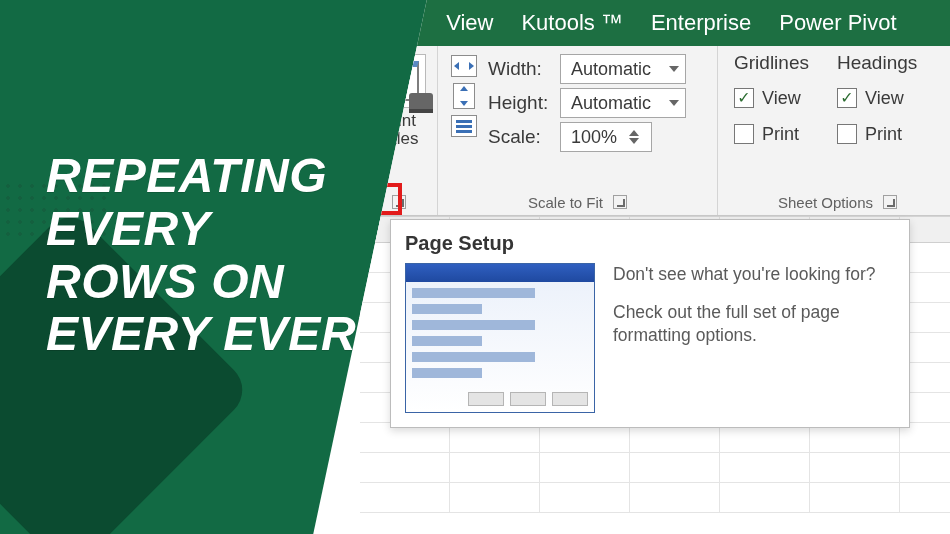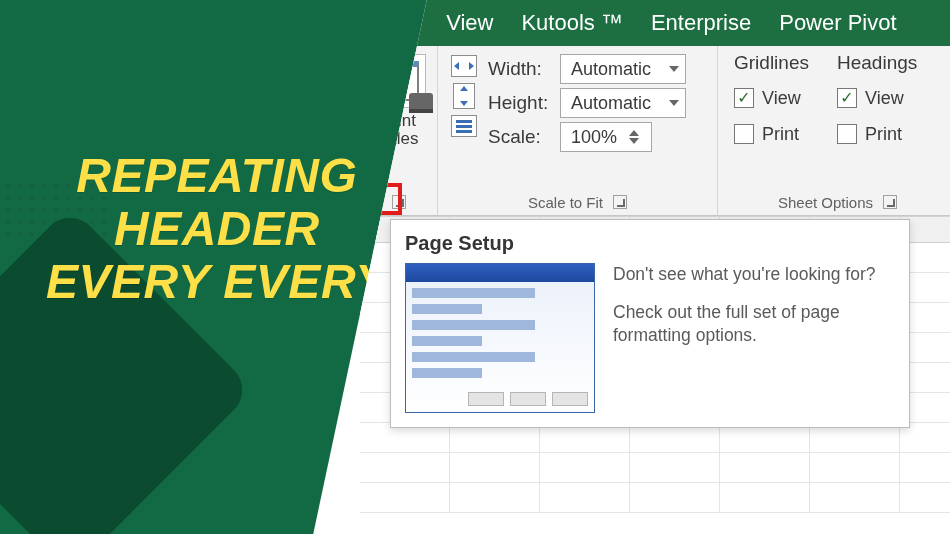--- a/index.html
+++ b/index.html
@@ -53,28 +53,27 @@
     position: absolute;
     right: 180px; bottom: 30px;
     width: 130px; height: 55px;
     background-image: radial-gradient(#278a5c 2px, transparent 2px);
     background-size: 12px 12px;
     opacity: .7;
   }
   .title {
     position: absolute;
     left: 46px; top: 150px;
-    color: #fde047;
+    color: #ffffff;
     font-weight: 800;
     font-style: italic;
     font-size: 48px;
     line-height: 1.1;
     letter-spacing: .5px;
     text-shadow: 0 1px 0 rgba(0,0,0,.15);
-    text-align: center;
   }
   .title span { display: block; }
 
   
   .shot-wrap {
     position: absolute;
     top: 0; right: -60px; bottom: 0;
     width: 640px;
     background: #fff;
     transform: skewX(-12deg);
@@ -257,21 +256,22 @@
 
 <div class="canvas">
   <div class="deco-dots"></div>
   <div class="deco-dark-poly"></div>
   <div class="deco-circle-top"></div>
   <div class="deco-blob"></div>
   <div class="deco-dots2"></div>
 
   <div class="title">
     <span>REPEATING</span>
-    <span>HEADER</span>
+    <span>EVERY</span>
+    <span>ROWS ON</span>
     <span>EVERY EVERY</span>
   </div>
 
   <div class="shot-wrap">
     <div class="shot-inner">
 
       <div class="tabs">
         <div class="tab">ew</div>
         <div class="tab">View</div>
         <div class="tab">Kutools ™</div>

